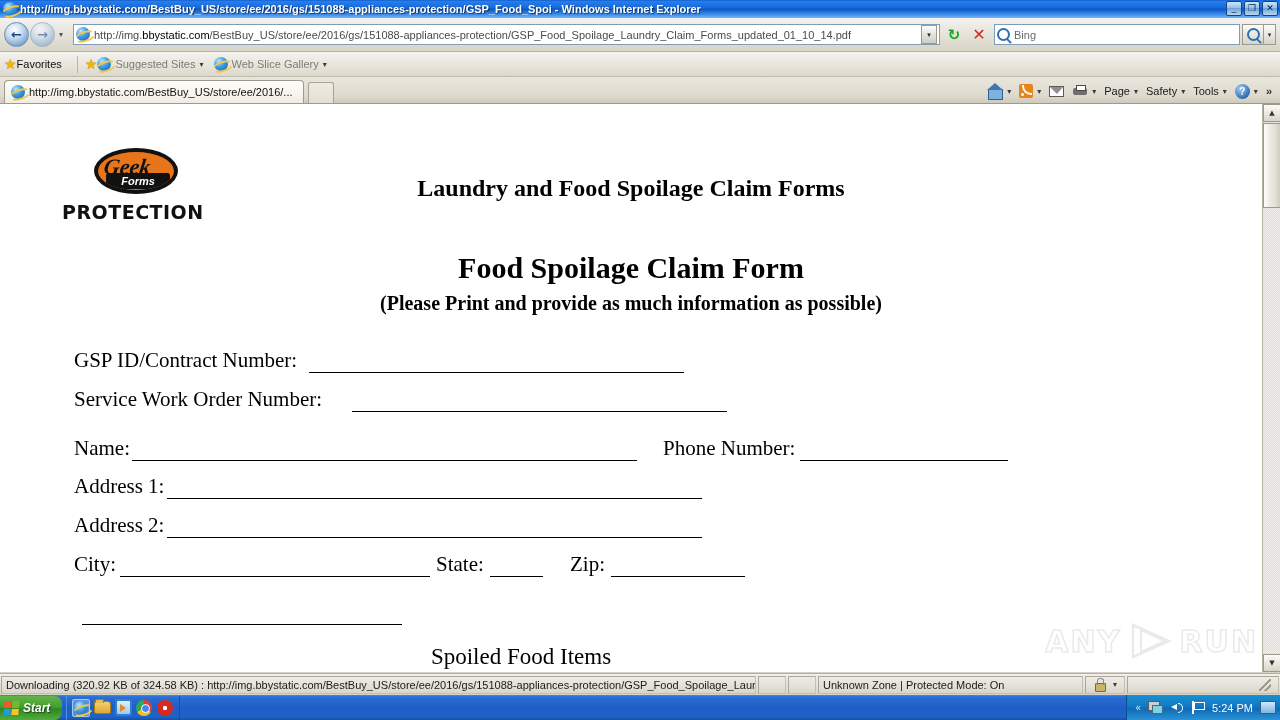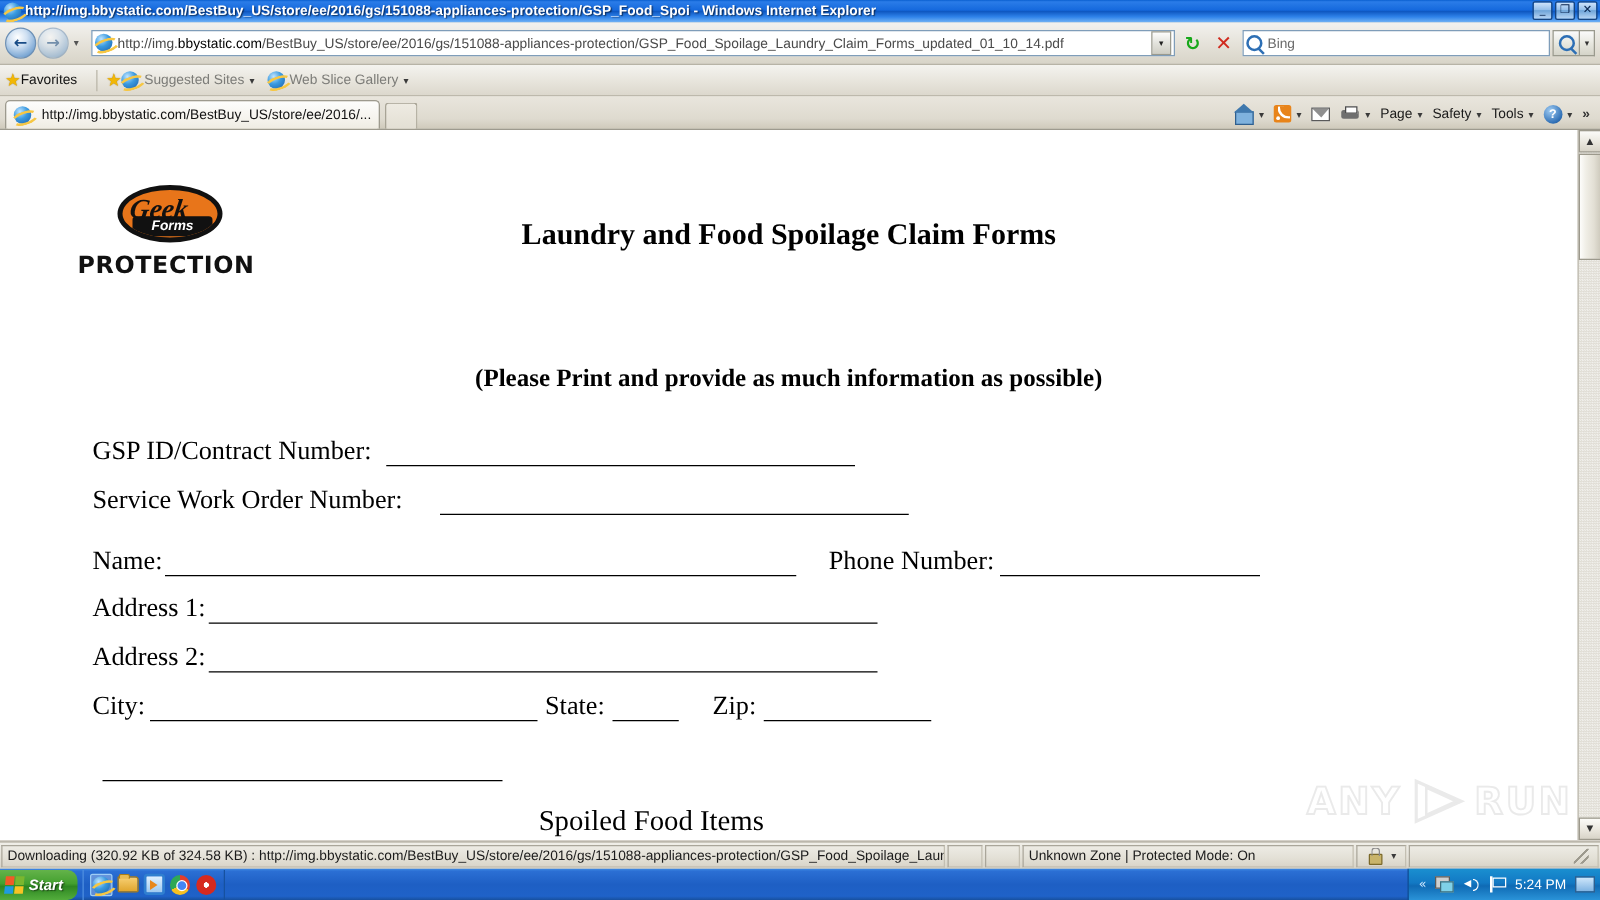--- a/index.html
+++ b/index.html
@@ -127,21 +127,21 @@
     position:absolute;left:0;top:77px;width:1280px;height:27px;
     background: linear-gradient(to bottom,#e9e6dd,#dedacf 70%,#cfcabb);
     border-bottom: 1px solid #9d9a8e;
   }
   .tab {
     position:absolute;left:4px;top:3px;height:23px;width:300px;
     background: linear-gradient(to bottom,#fdfdfc,#f6f4ee 60%,#efece3);
     border:1px solid #9d9a8e; border-bottom: none;
     border-radius: 4px 4px 0 0;
     display:flex;align-items:center;padding:0 6px; font-size:11px; color:#111;
-    white-space:nowrap; overflow:hidden;justify-content:space-between;
+    white-space:nowrap; overflow:hidden;
   }
   .newtab {
     position:absolute;left:308px;top:5px;height:21px;width:26px;
     background: linear-gradient(to bottom,#eeebe2,#e3dfd4);
     border:1px solid #a8a496; border-bottom:none; border-radius: 3px 3px 0 0;
   }
   .cmdicons {
     position:absolute; right:4px; top:3px; height:22px;
     display:flex;align-items:center; gap:0px; font-size:11px; color:#1a1a1a;
   }
@@ -415,20 +415,21 @@
 
       <div class="logo-wrap">
         <div class="logo-oval">
           <span class="logo-geek">Geek</span>
           <span class="logo-squad">Forms</span>
         </div>
         <div class="logo-protection">PROTECTION</div>
       </div>
 
       <div class="doc-h1 title1">Laundry and Food Spoilage Claim Forms</div>
+      <div class="doc-h1 title2">Food Spoilage Claim Form</div>
       <div class="doc-h1 title3">(Please Print and provide as much information as possible)</div>
 
       <div class="field-row" style="left:74px; top:244px;">
         <span>GSP ID/Contract Number:</span>
         <span class="blank" style="width:375px;margin-left:12px;"></span>
       </div>
 
       <div class="field-row" style="left:74px; top:283px;gap:16px;">
         <span>Service Work Order Number:</span>
         <span class="blank" style="width:375px;margin-left:14px;"></span>

